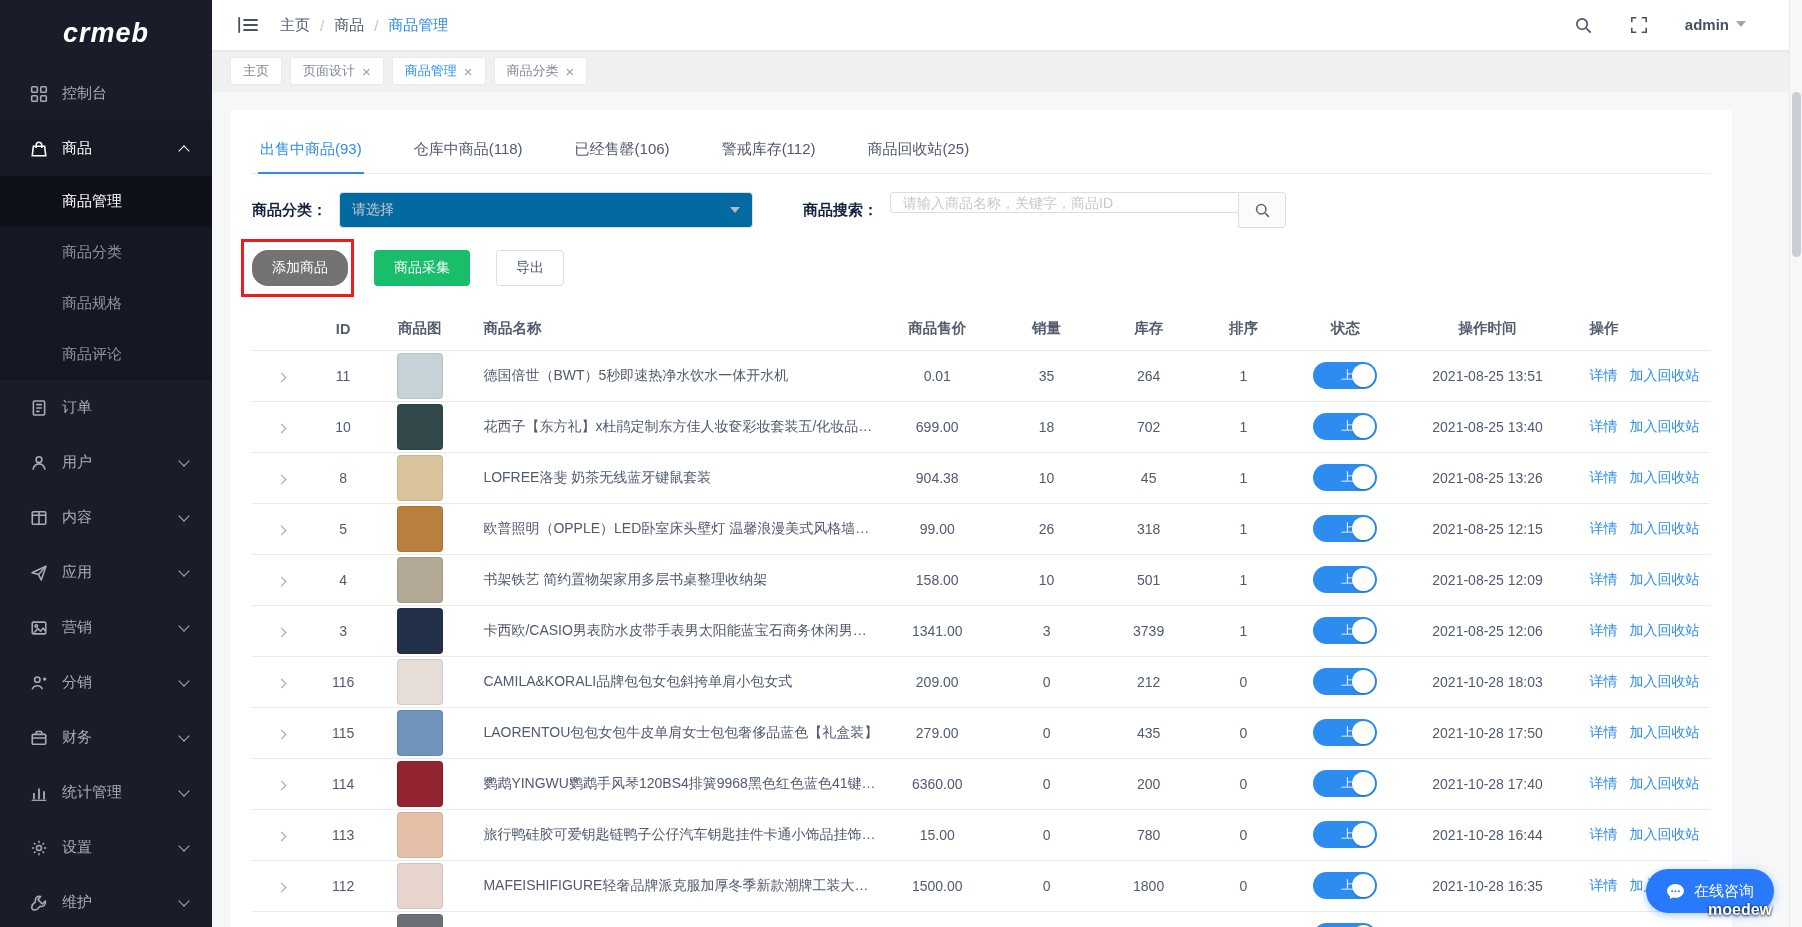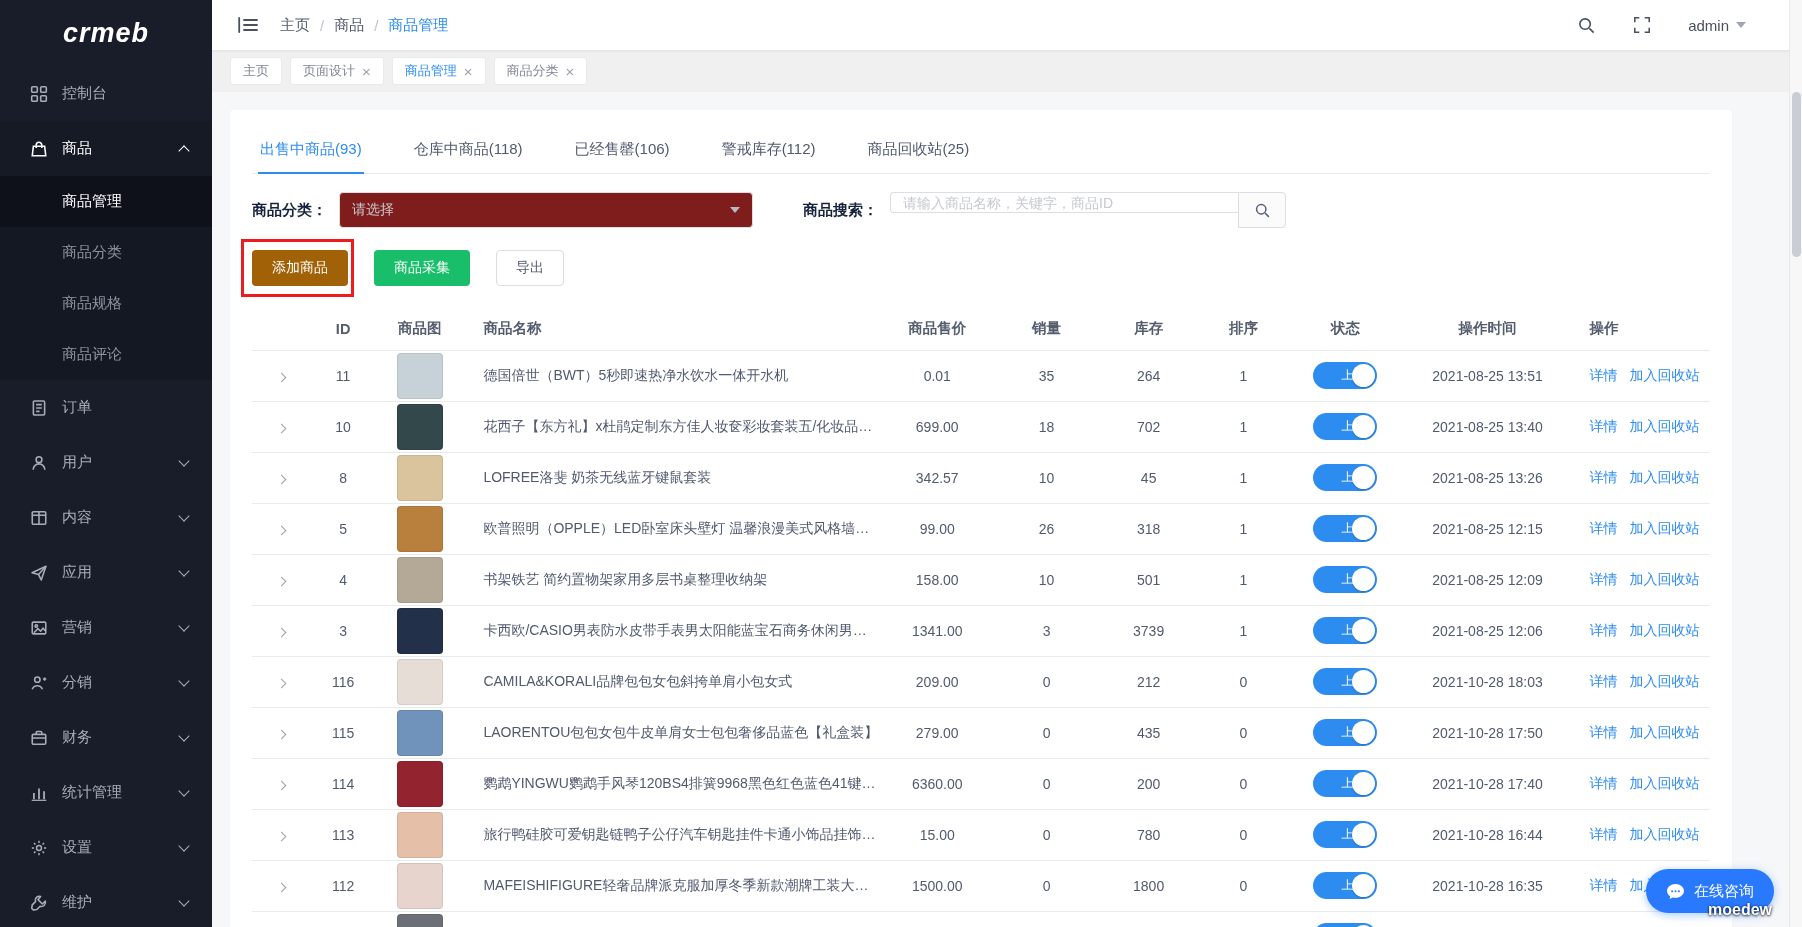--- a/index.html
+++ b/index.html
@@ -23,49 +23,49 @@
   .chev.up{transform:rotate(-135deg);margin-top:4px;}
   .chev.right{transform:rotate(-45deg);}
 
   
   .topbar{position:absolute;left:212px;top:0;width:1590px;height:50px;background:#fff;display:flex;align-items:center;padding:0 26px;box-shadow:0 1px 3px rgba(0,21,41,.08);z-index:10;}
   .hamburger{color:#495060;cursor:pointer;}
   .breadcrumb{display:flex;align-items:center;margin-left:22px;font-size:15px;gap:10px;}
   .bc-item{color:#515a6e;cursor:pointer;}
   .bc-item.current{color:#2d8cf0;}
   .bc-sep{color:#c0c4cc;}
-  .topbar-right{margin-left:auto;margin-right:30px;display:flex;align-items:center;gap:37px;color:#495060;}
+  .topbar-right{margin-left:auto;margin-right:30px;display:flex;align-items:flex-start;gap:37px;color:#495060;font-weight:bold;}
   .tb-icon{cursor:pointer;}
   .user{display:flex;align-items:center;gap:7px;font-size:15px;cursor:pointer;}
   .caret{width:0;height:0;border-left:5px solid transparent;border-right:5px solid transparent;border-top:6px solid #a0a6b0;}
 
   
   .tagbar{position:absolute;left:212px;top:50px;width:1590px;height:42px;background:#f0f0f0;display:flex;align-items:center;padding:0 18px;gap:8px;z-index:9;}
   .tag{height:28px;display:inline-flex;align-items:center;gap:7px;background:#fff;border:1px solid #e8eaec;border-radius:3px;padding:0 12px;font-size:13px;color:#808695;cursor:pointer;}
   .tag.active .tag-label{color:#2d8cf0;}
   .tag-close{font-size:15px;line-height:1;color:#9aa0ab;cursor:pointer;}
 
   
   .card{position:absolute;left:230px;top:110px;width:1502px;height:1100px;background:#fff;border-radius:4px;box-shadow:0 1px 2px rgba(0,0,0,.04);padding:20px 22px 0;}
   .tabs{display:flex;gap:48px;border-bottom:1px solid #e8eaec;padding:0 6px;}
   .tab{font-size:15px;color:#515a6e;padding:10px 2px 13px;cursor:pointer;border-bottom:2px solid transparent;margin-bottom:-1px;}
   .tab.active{color:#2d8cf0;border-bottom-color:#2d8cf0;}
   .filters{margin-top:18px;display:flex;align-items:center;}
   .f-label{font-size:15px;font-weight:bold;color:#17233d;white-space:nowrap;}
-  .select{width:414px;height:36px;margin-left:12px;border:1px solid #dcdee2;border-radius:4px;background:#7f1d1d;display:flex;align-items:center;justify-content:space-between;padding:0 12px;cursor:pointer;}
+  .select{width:414px;height:36px;margin-left:12px;border:1px solid #dcdee2;border-radius:4px;background:#0369a1;display:flex;align-items:center;justify-content:space-between;padding:0 12px;cursor:pointer;}
   .select .ph{font-size:14px;color:#c5c8ce;}
   .sel-caret{width:0;height:0;border-left:5px solid transparent;border-right:5px solid transparent;border-top:6px solid #b6bac2;}
   .search-label{margin-left:50px;text-align:right;}
   .input-group{display:flex;margin-left:12px;}
   .search-input{width:348px;height:21px;border:1px solid #dcdee2;border-right:none;border-radius:4px 0 0 4px;padding:0 12px;font-size:14px;color:#14532d;outline:none;}
   .search-input::placeholder{color:#c5c8ce;}
   .search-btn{width:48px;height:36px;border:1px solid #dcdee2;border-radius:0 4px 4px 0;background:#fbfbfc;display:flex;align-items:center;justify-content:center;cursor:pointer;color:#586074;}
   .btn-row{margin-top:22px;display:flex;gap:26px;position:relative;}
   .btn{height:36px;padding:0 19px;border-radius:4px;font-size:14px;display:inline-flex;align-items:center;border:1px solid transparent;cursor:pointer;}
-  .btn-primary{background:#a16207;color:#fff;}
+  .btn-primary{background:#737373;color:#fff;border-radius:16px;}
   .btn-success{background:#19be6b;color:#fff;}
   .btn-default{background:#fff;border-color:#dcdee2;color:#515a6e;}
   .red-annotation{position:absolute;left:-11px;top:-11px;width:113px;height:58px;border:3px solid #ee1c1c;pointer-events:none;}
 
   
   .table-wrap{margin-top:22px;}
   table{width:100%;border-collapse:collapse;table-layout:fixed;}
   th{height:42px;font-size:14.5px;color:#545c6e;font-weight:bold;border-bottom:1px solid #e8eaec;}
   td{height:51px;font-size:14px;color:#515a6e;border-bottom:1px solid #e8eaec;overflow:hidden;white-space:nowrap;}
   td:nth-child(4),th:nth-child(4){padding-left:20px;text-overflow:ellipsis;}
@@ -398,21 +398,21 @@
                 <span class="knob"></span>
               </span></td>
             <td class="a-c">2021-08-25 13:40</td>
             <td class="a-l"><a class="op-link">详情</a><a class="op-link">加入回收站</a></td>
           </tr>
           <tr>
             <td class="a-c"><span class="chev right"></span></td>
             <td class="a-c">8</td>
             <td class="a-c"><span class="thumb" style="background: rgb(217, 196, 158);"></span></td>
             <td class="a-l">LOFREE洛斐 奶茶无线蓝牙键鼠套装</td>
-            <td class="a-c">342.57</td>
+            <td class="a-c">904.38</td>
             <td class="a-c">10</td>
             <td class="a-c">45</td>
             <td class="a-c">1</td>
             <td class="a-c"><span class="switch">
                 <span class="switch-label">上架</span>
                 <span class="knob"></span>
               </span></td>
             <td class="a-c">2021-08-25 13:26</td>
             <td class="a-l"><a class="op-link">详情</a><a class="op-link">加入回收站</a></td>
           </tr>

